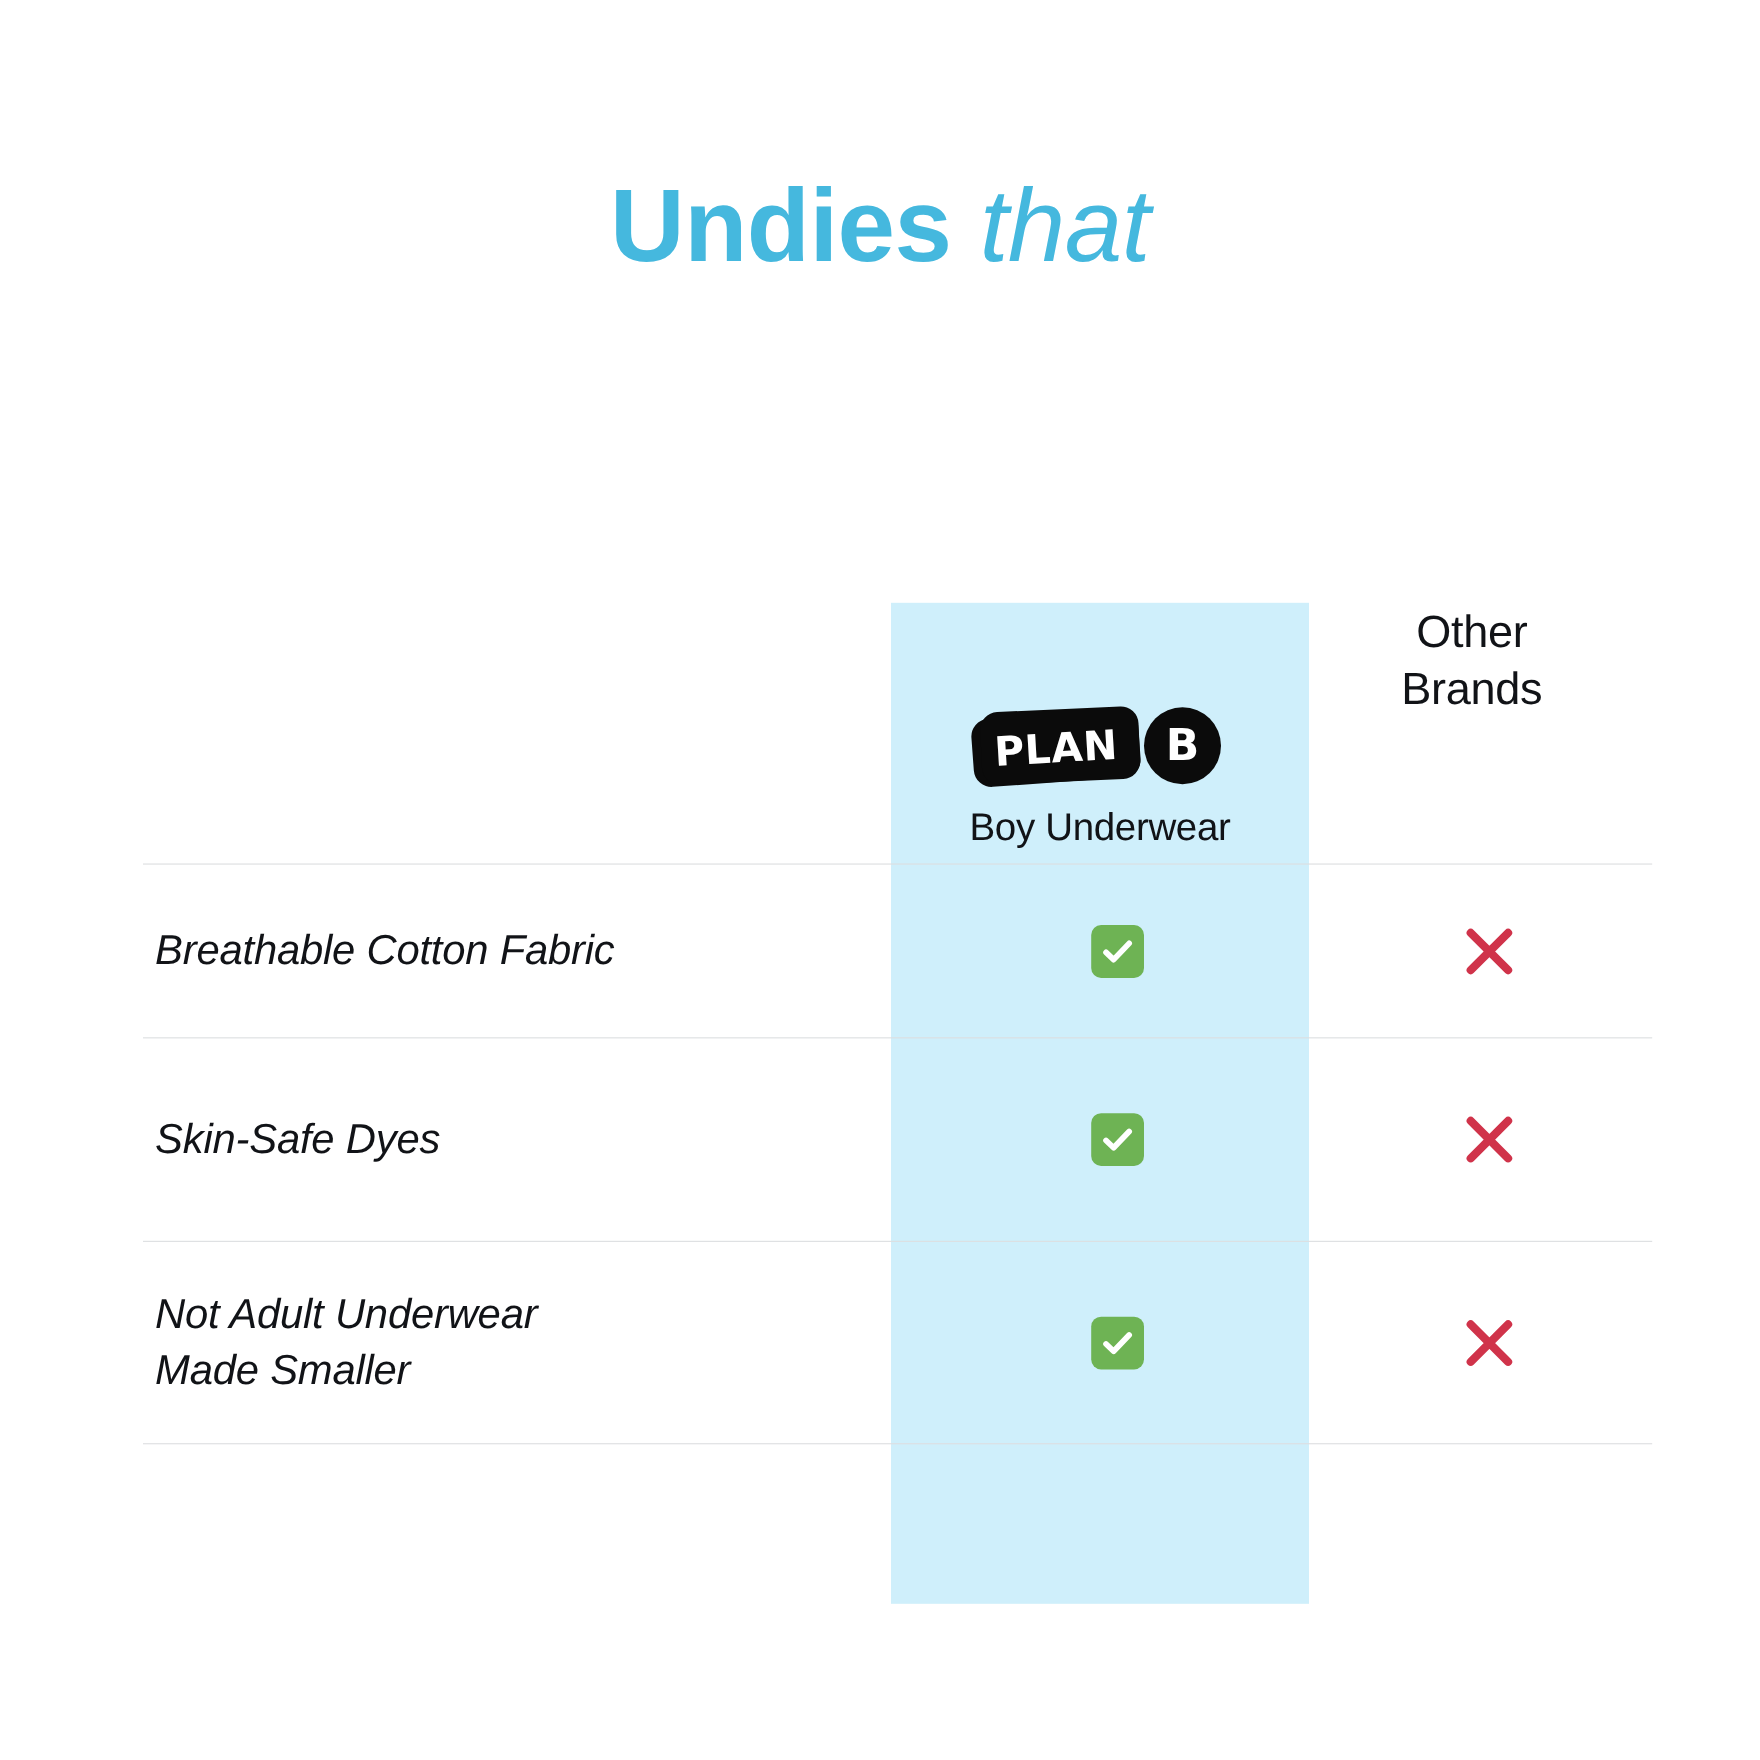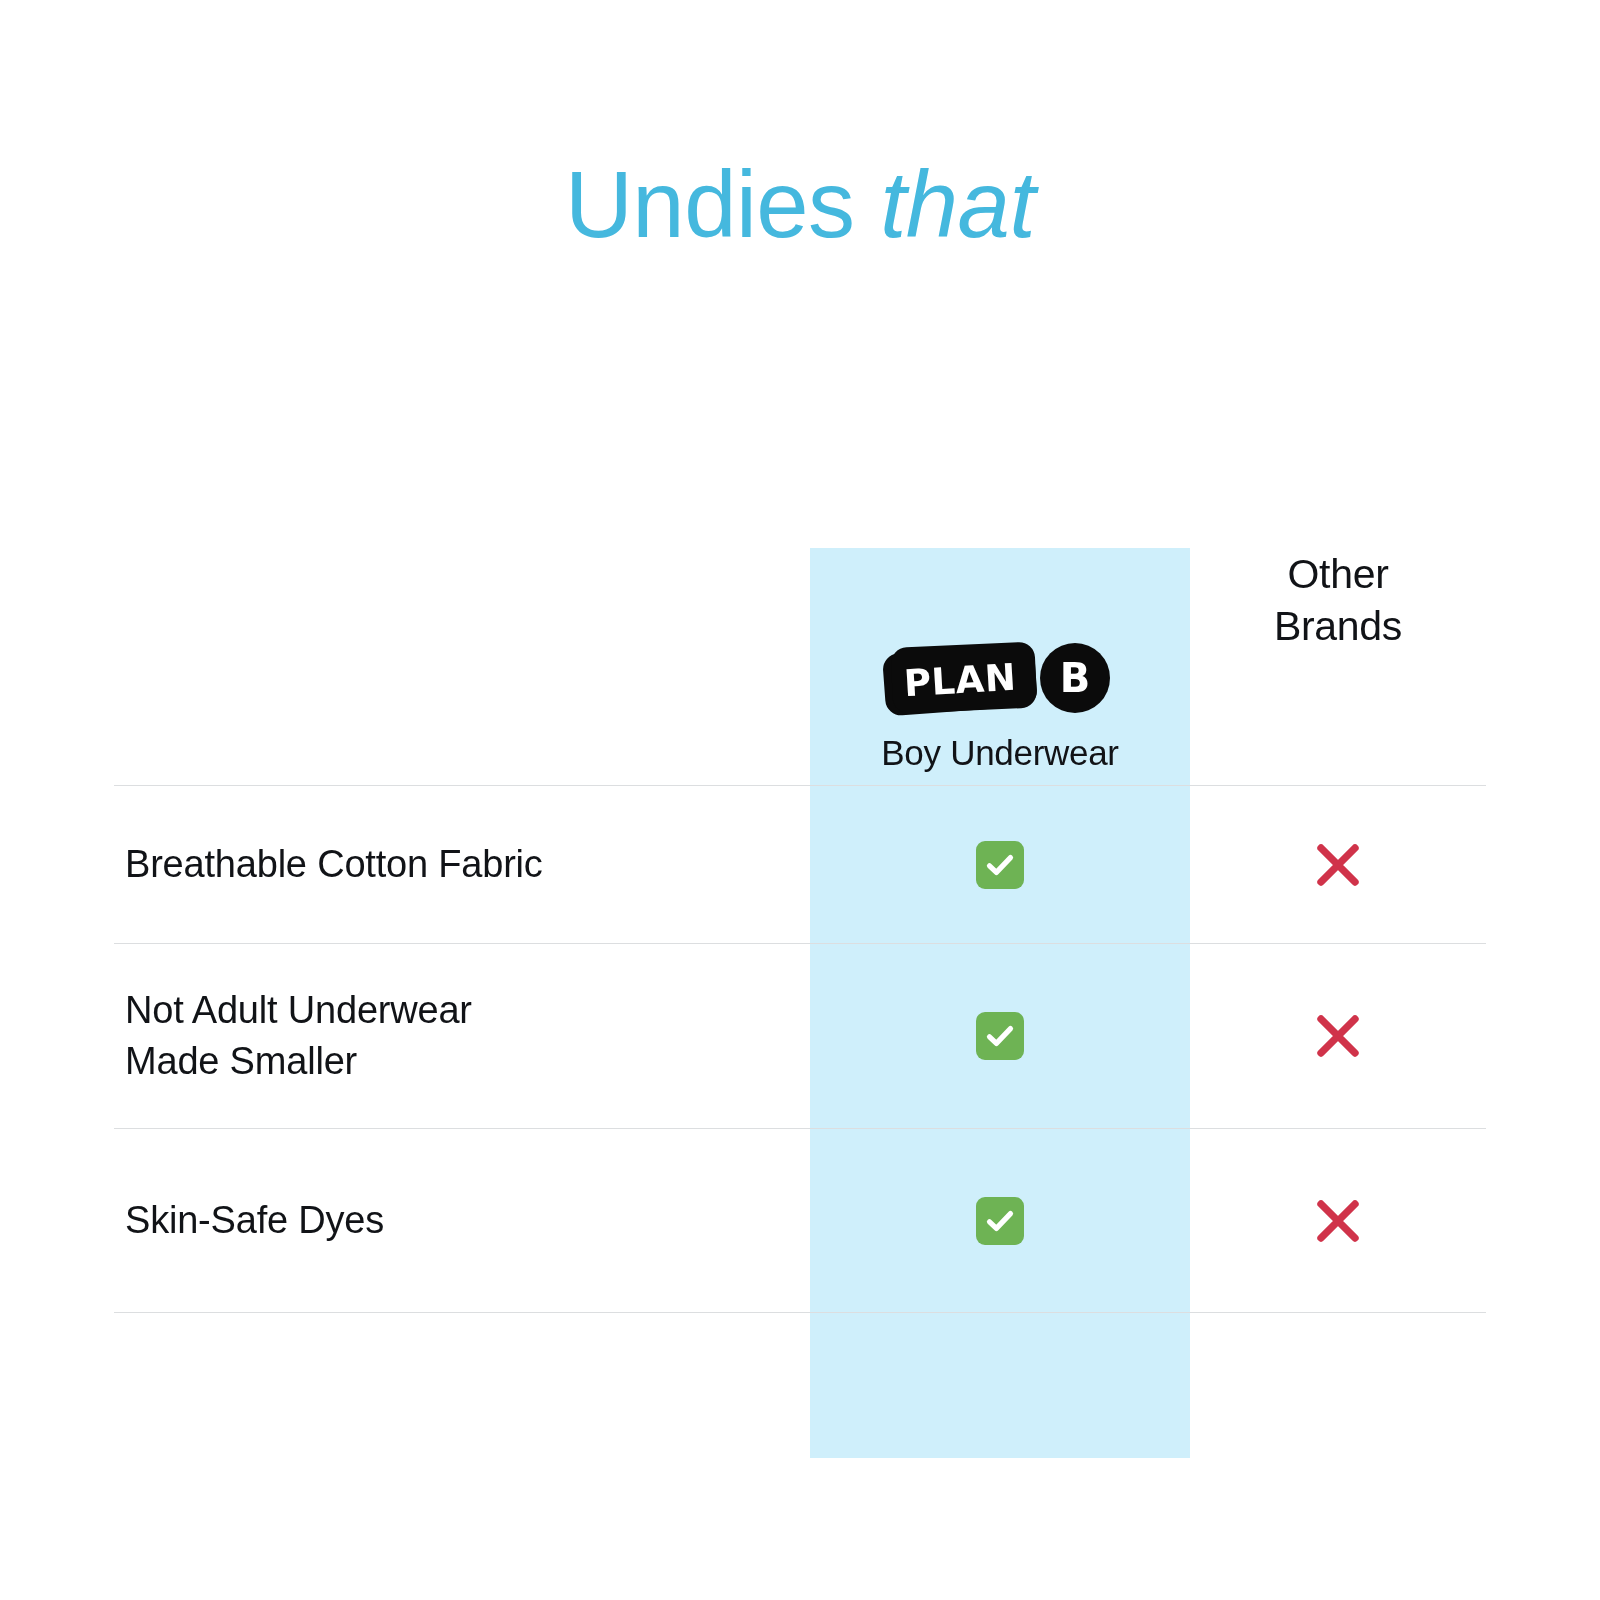--- a/index.html
+++ b/index.html
@@ -23,21 +23,21 @@
     top: 150px;
     width: 1600px;
     text-align: center;
     color: #45B8DE;
     font-size: 94px;
     line-height: 1.17;
     letter-spacing: -0.5px;
     white-space: nowrap;
   }
   .headline .ln { display: block; }
-  .hw-bold   { font-weight: 400; }
+  .hw-bold   { font-weight: 700; }
   .hw-italic { font-style: italic; font-weight: 400; }
 
   
   .table {
     position: absolute;
     left: 114px;
     top: 520px;
     width: 1372px;
     height: 945px;
   }
@@ -164,24 +164,25 @@
     text-align: center;
     color: #111317;
     font-size: 41px;
     line-height: 1.27;
     letter-spacing: -0.3px;
   }
 
   
   .tbody {
     position: absolute;
-    left: 0;
+    left: 16px;
     top: 265px;
     width: 1372px;
     z-index: 2;
+    font-style: italic;
   }
   .row {
     position: relative;
     display: flex;
     align-items: center;
     border-top: 1.5px solid #DCDEE0;
     box-sizing: border-box;
   }
   .row:last-child { border-bottom: 1.5px solid #DCDEE0; }
   .r1 { height: 158px; }
@@ -268,50 +269,50 @@
           </svg>
         </span>
       </div>
       <div class="cell-mark-other">
         <svg class="x-mark" width="52" height="52" viewBox="0 0 52 52" aria-hidden="true">
           <path d="M9 9 L43 43 M43 9 L9 43" fill="none" stroke="#D0334A" stroke-width="7.4" stroke-linecap="round"></path>
         </svg>
       </div>
     </div>
 
-    <div class="row r2">
-      <div class="cell-label">
-        <div>Not Adult Underwear</div>
-        <div>Made Smaller</div>
-      </div>
-      <div class="cell-mark">
-        <span class="check-box">
-          <svg width="34" height="34" viewBox="0 0 34 34" aria-hidden="true">
-            <path d="M6.5 17.8 L13.4 24.4 L27.5 9.6" fill="none" stroke="#FFFFFF" stroke-width="5.2" stroke-linecap="round" stroke-linejoin="round"></path>
-          </svg>
-        </span>
-      </div>
-      <div class="cell-mark-other">
-        <svg class="x-mark" width="52" height="52" viewBox="0 0 52 52" aria-hidden="true">
-          <path d="M9 9 L43 43 M43 9 L9 43" fill="none" stroke="#D0334A" stroke-width="7.4" stroke-linecap="round"></path>
-        </svg>
-      </div>
-    </div>
-
     <div class="row r3">
       <div class="cell-label">Skin-Safe Dyes</div>
       <div class="cell-mark">
         <span class="check-box">
           <svg width="34" height="34" viewBox="0 0 34 34" aria-hidden="true">
             <path d="M6.5 17.8 L13.4 24.4 L27.5 9.6" fill="none" stroke="#FFFFFF" stroke-width="5.2" stroke-linecap="round" stroke-linejoin="round"></path>
           </svg>
         </span>
       </div>
       <div class="cell-mark-other">
         <svg class="x-mark" width="52" height="52" viewBox="0 0 52 52" aria-hidden="true">
           <path d="M9 9 L43 43 M43 9 L9 43" fill="none" stroke="#D0334A" stroke-width="7.4" stroke-linecap="round"></path>
         </svg>
       </div>
     </div>
 
+    <div class="row r2">
+      <div class="cell-label">
+        <div>Not Adult Underwear</div>
+        <div>Made Smaller</div>
+      </div>
+      <div class="cell-mark">
+        <span class="check-box">
+          <svg width="34" height="34" viewBox="0 0 34 34" aria-hidden="true">
+            <path d="M6.5 17.8 L13.4 24.4 L27.5 9.6" fill="none" stroke="#FFFFFF" stroke-width="5.2" stroke-linecap="round" stroke-linejoin="round"></path>
+          </svg>
+        </span>
+      </div>
+      <div class="cell-mark-other">
+        <svg class="x-mark" width="52" height="52" viewBox="0 0 52 52" aria-hidden="true">
+          <path d="M9 9 L43 43 M43 9 L9 43" fill="none" stroke="#D0334A" stroke-width="7.4" stroke-linecap="round"></path>
+        </svg>
+      </div>
+    </div>
+
 
   </div>
 </div>
 
 </body></html>

